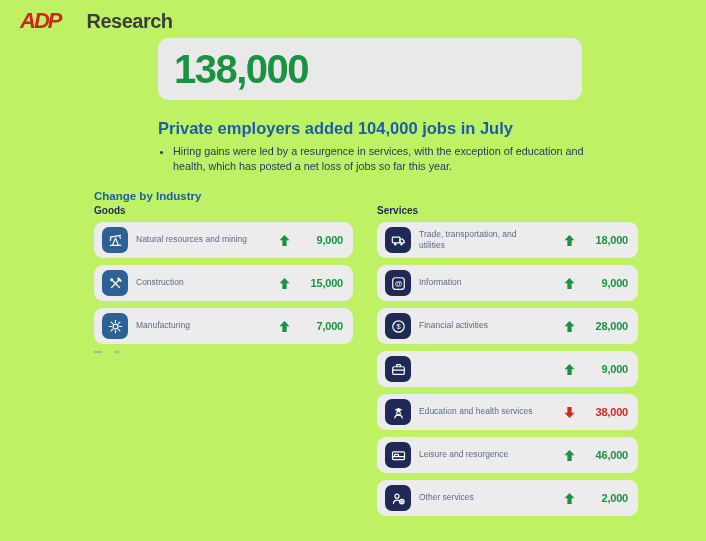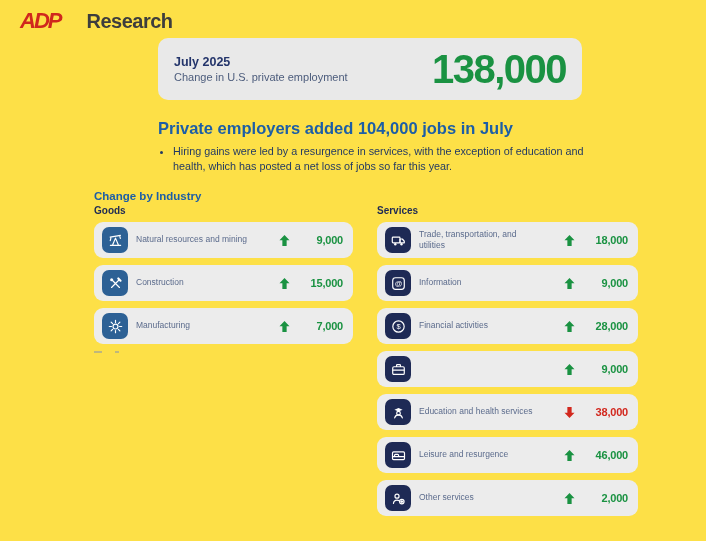--- a/index.html
+++ b/index.html
@@ -1,17 +1,17 @@
 <!DOCTYPE html>
 <html><head>
 <meta charset="utf-8">
 <style>
   html,body{margin:0;padding:0;background:#fff;}
   .canvas{
-    position:relative;width:706px;height:541px;background:#fde047;overflow:hidden;
+    position:relative;width:706px;height:541px;background:#bef264;overflow:hidden;
     font-family:"Liberation Sans", sans-serif;
     --green:#1a9242;--red:#d2281e;--goods-icon:#2d6195;--services-icon:#1e2a55;
   }
   
   .logo{position:absolute;left:20px;top:8px;display:flex;align-items:baseline;cursor:pointer;}
   .logo .adp{font-size:22px;font-weight:900;font-style:italic;color:#d0271d;letter-spacing:-2px;padding-right:3px;}
   .logo .research{font-size:20px;font-weight:bold;color:#3d3d3d;letter-spacing:-0.5px;padding-left:23px;}
   
   .summary-card{position:absolute;left:158px;top:38px;width:424px;height:62px;background:#e9e9e9;
     border-radius:10px;display:flex;align-items:center;justify-content:space-between;
@@ -54,24 +54,20 @@
 <body>
 
 <div class="canvas" style="--green: #1a9242; --red: #d2281e; --goods-icon: #2d6195; --services-icon: #1e2a55;">
 
   <div class="logo">
     <span class="adp">ADP</span>
     <span class="research">Research</span>
   </div>
 
   <div class="summary-card">
-    <div>
-      <div class="period">July 2025</div>
-      <div class="subtitle">Change in U.S. private employment</div>
-    </div>
     <div class="big-value">138,000</div>
   </div>
 
   <div class="headline">Private employers added 104,000 jobs in July</div>
 
   <ul class="bullets">
     <li>Hiring gains were led by a resurgence in services, with the exception of education and health, which has posted a net loss of jobs so far this year.</li>
   </ul>
 
   <div class="section-title">Change by Industry</div>

